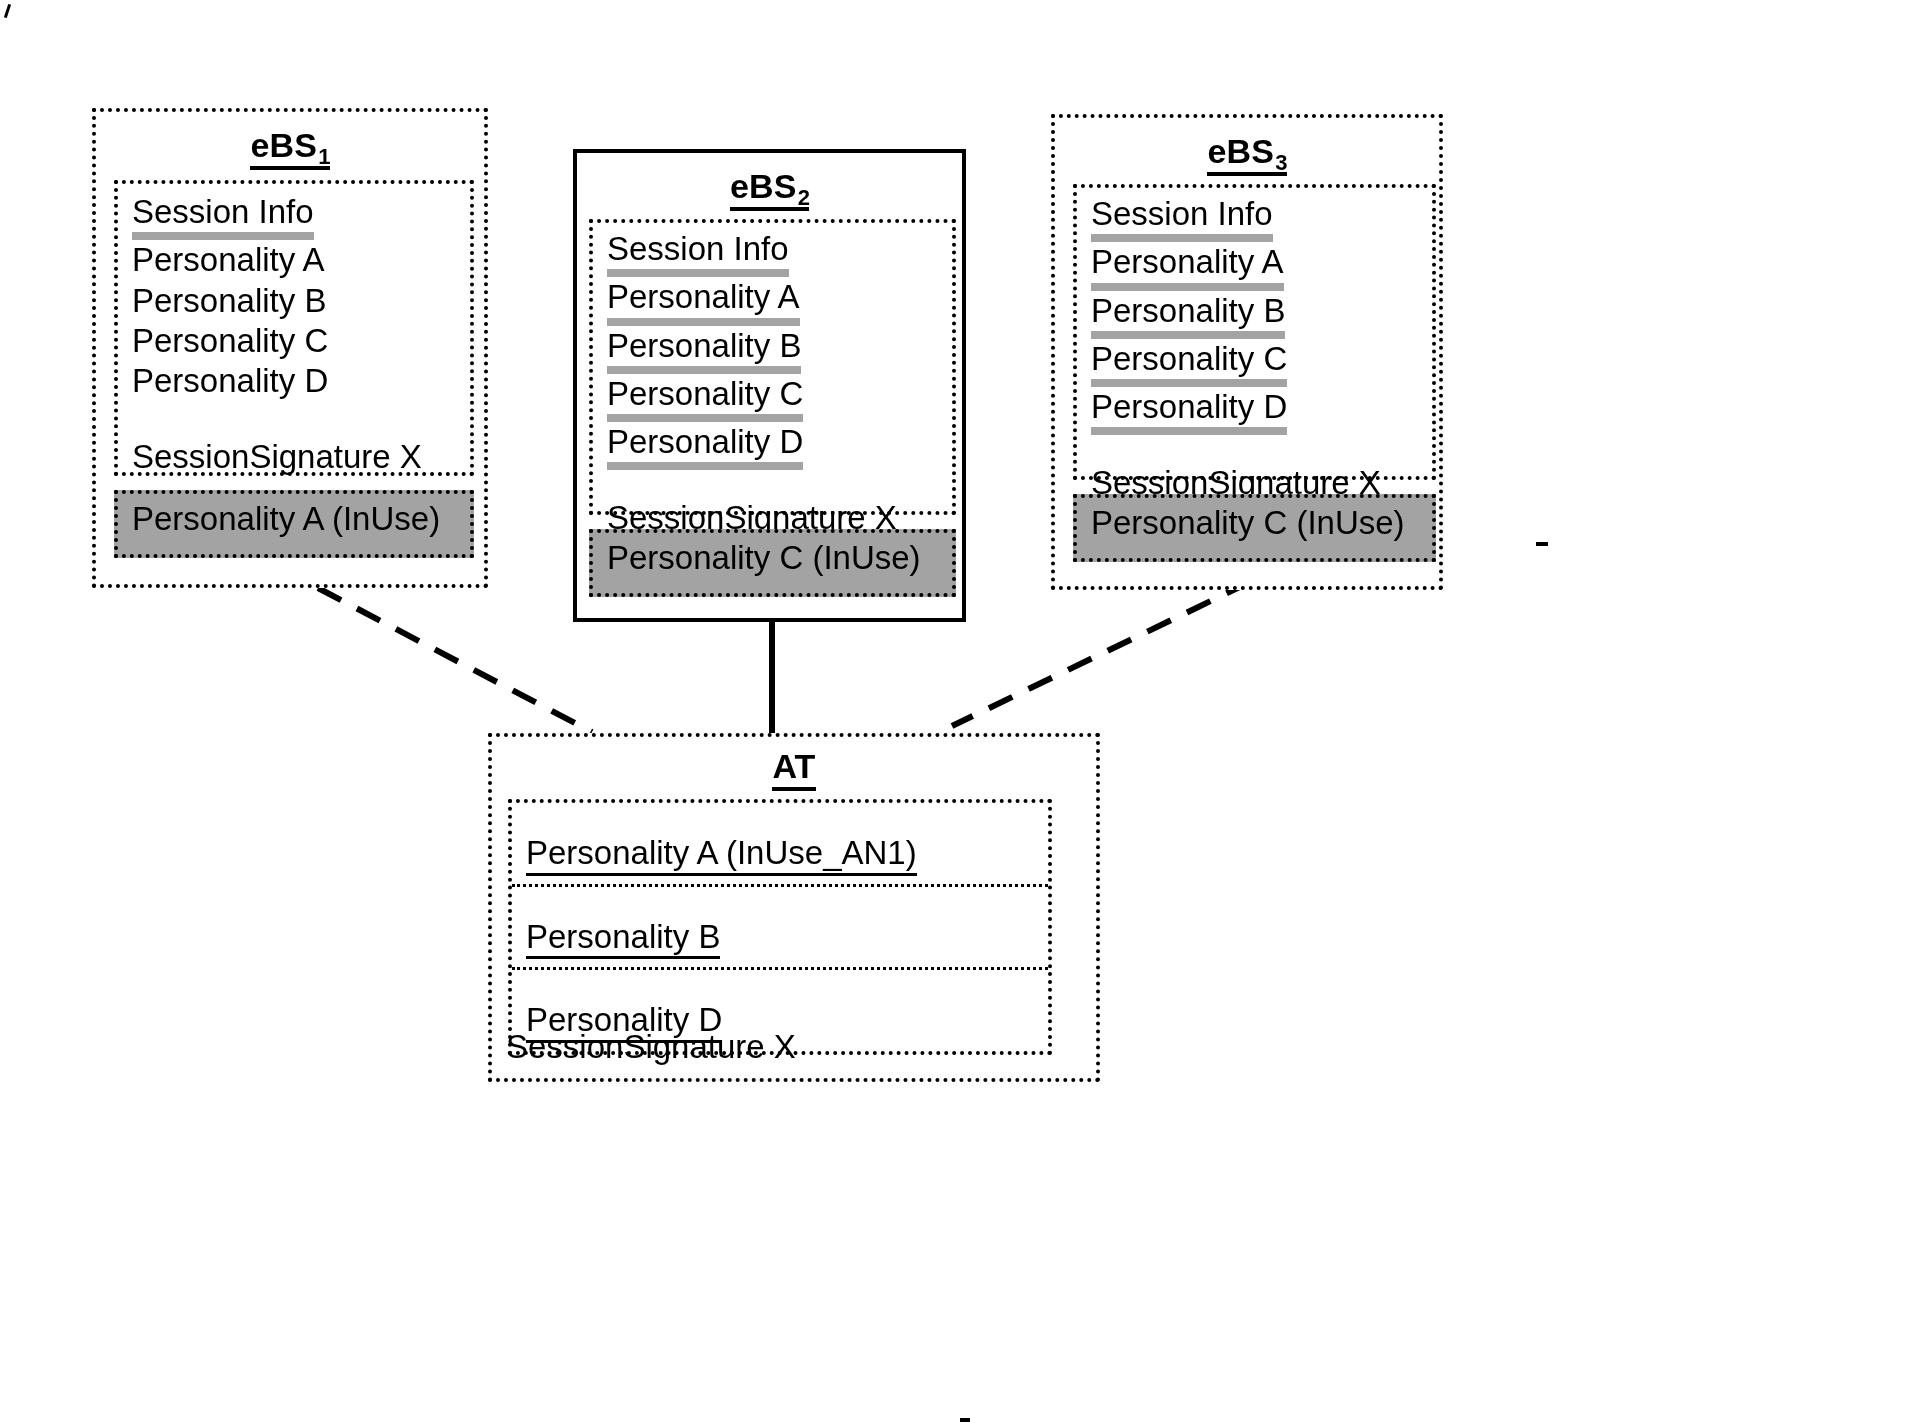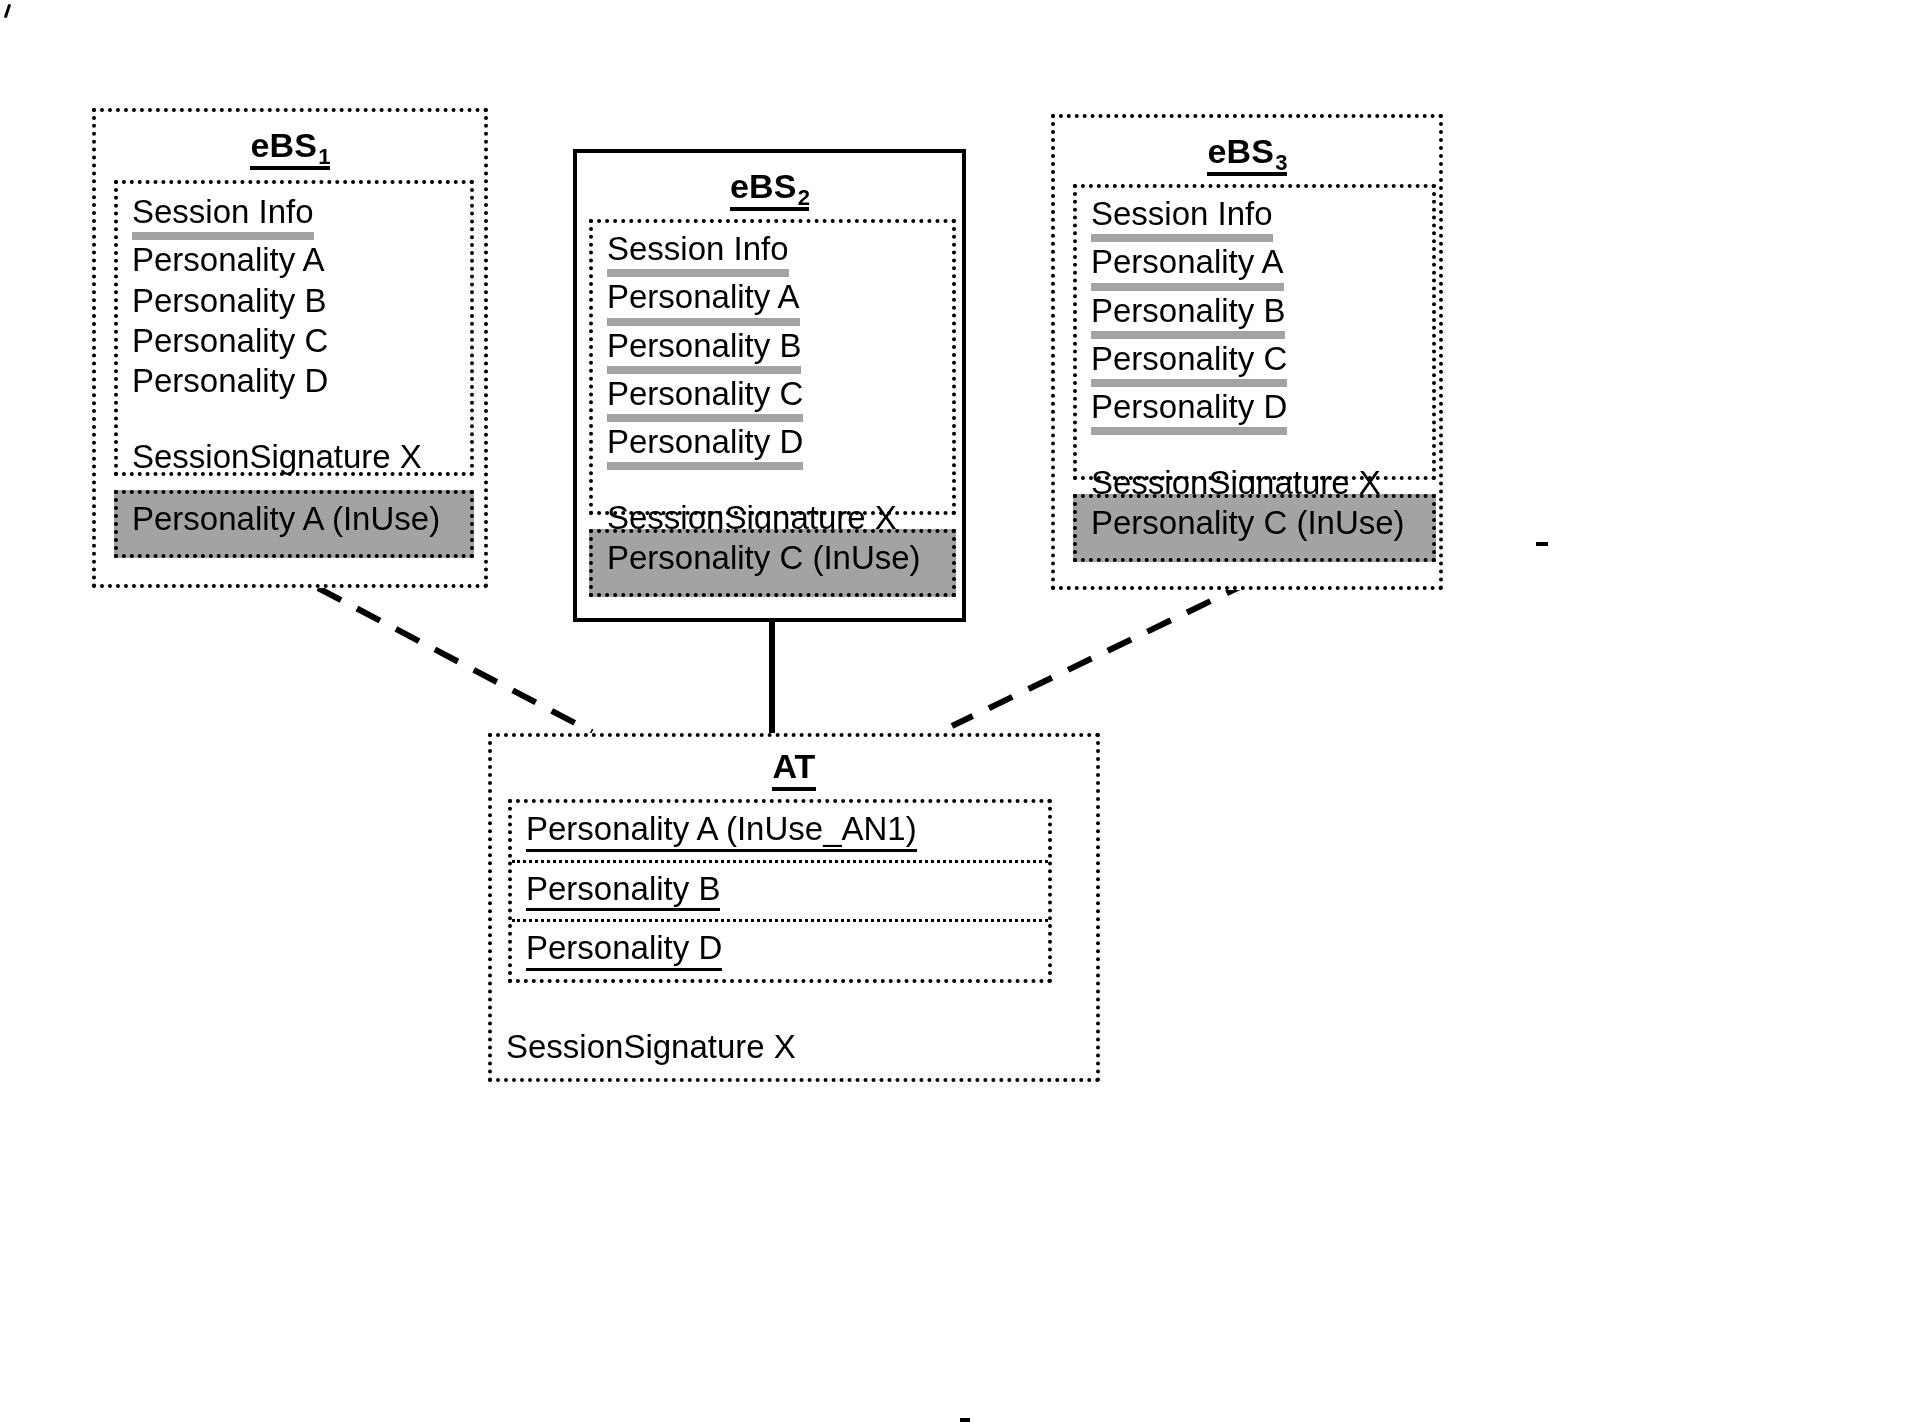--- a/index.html
+++ b/index.html
@@ -100,20 +100,21 @@
     box-sizing: border-box;
     border: 4px dotted #000000;
     background: #ffffff;
   }
   .at-row {
     font-size: 33px;
     line-height: 1.2;
     white-space: nowrap;
     padding: 6px 0 8px 14px;
     border-bottom: 3px dotted #000000;
+    margin-top: 24px;
   }
   .at-row:last-child {
     border-bottom: none;
   }
   .at-row .u {
     display: inline-block;
     border-bottom: 3px solid #000000;
   }
   .at-foot {
     font-size: 33px;

